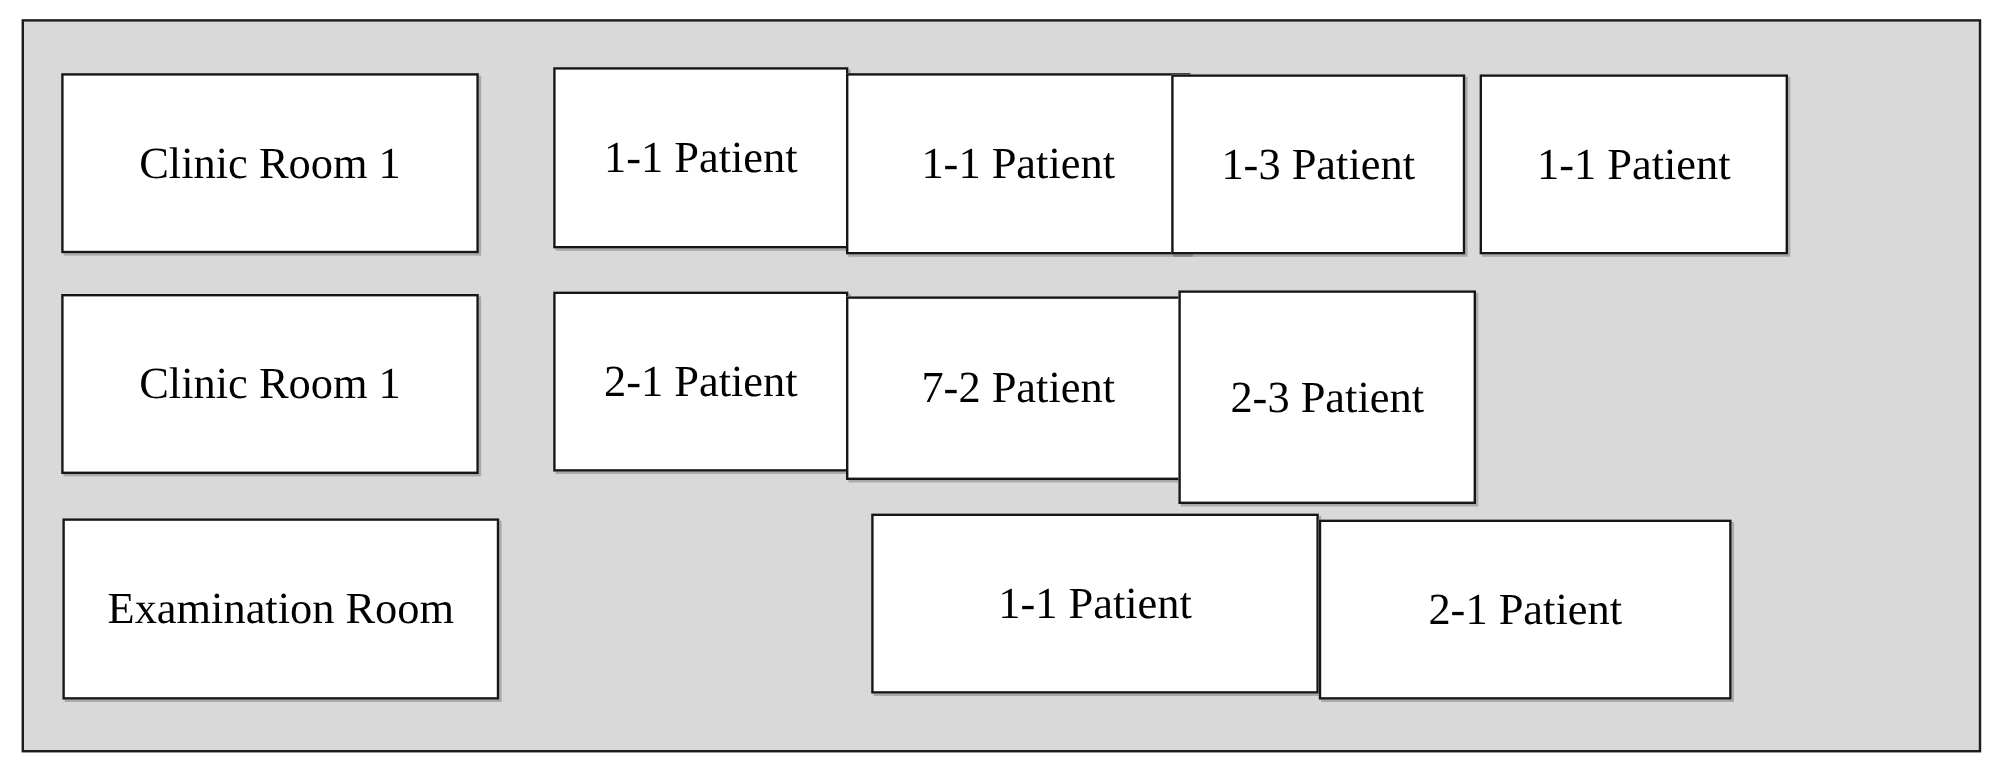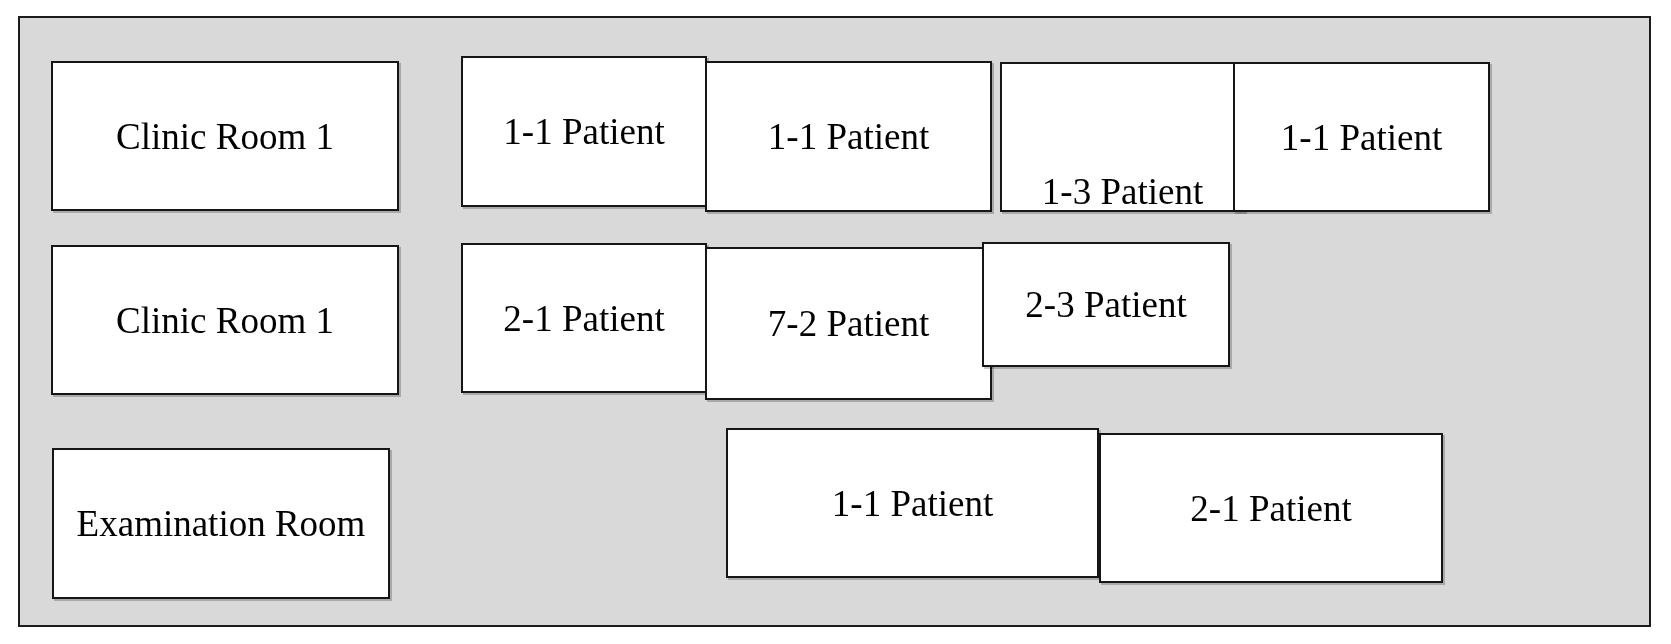--- a/index.html
+++ b/index.html
@@ -44,42 +44,42 @@
 
 <div class="stage" style="width: 1671px; height: 644px;">
   <div class="panel" style="left: 18px; top: 16px; width: 1633px; height: 611px; background: rgb(217, 217, 217); border-color: rgb(28, 28, 28);"></div>
 
 <div class="box" style="left: 51px; top: 61px; width: 348px; height: 150px;">
       <span>Clinic Room 1</span>
     </div>
     <div class="box" style="left: 51px; top: 245px; width: 348px; height: 150px;">
       <span>Clinic Room 1</span>
     </div>
-    <div class="box" style="left: 52px; top: 448px; width: 338px; height: 151px;">
+    <div class="box" style="left: 52px; top: 432px; width: 364px; height: 151px;">
       <span>Examination Room</span>
     </div>
     <div class="box" style="left: 461px; top: 56px; width: 246px; height: 151px;">
       <span>1-1 Patient</span>
     </div>
     <div class="box" style="left: 705px; top: 61px; width: 287px; height: 151px;">
       <span>1-1 Patient</span>
     </div>
-    <div class="box" style="left: 1000px; top: 62px; width: 245px; height: 150px; align-items: flex-end;">
+    <div class="box" style="left: 976px; top: 62px; width: 245px; height: 150px;">
       <span>1-3 Patient</span>
     </div>
     <div class="box" style="left: 1233px; top: 62px; width: 257px; height: 150px;">
       <span>1-1 Patient</span>
     </div>
     <div class="box" style="left: 461px; top: 243px; width: 246px; height: 150px;">
       <span>2-1 Patient</span>
     </div>
     <div class="box" style="left: 705px; top: 247px; width: 287px; height: 153px;">
       <span>7-2 Patient</span>
     </div>
-    <div class="box" style="left: 982px; top: 242px; width: 248px; height: 125px;">
+    <div class="box" style="left: 982px; top: 242px; width: 248px; height: 178px;">
       <span>2-3 Patient</span>
     </div>
     <div class="box" style="left: 726px; top: 428px; width: 373px; height: 150px;">
       <span>1-1 Patient</span>
     </div>
     <div class="box" style="left: 1099px; top: 433px; width: 344px; height: 150px;">
       <span>2-1 Patient</span>
     </div>
   </div>
 

